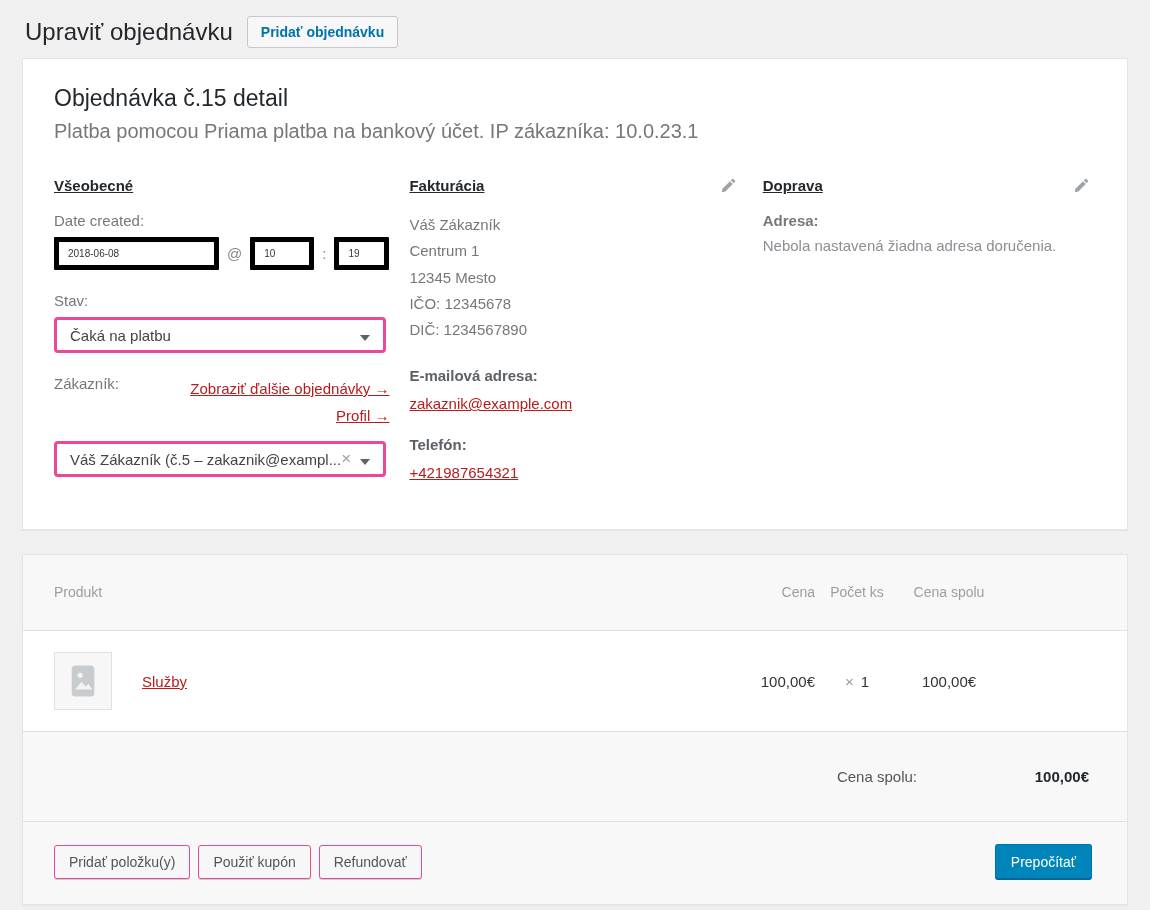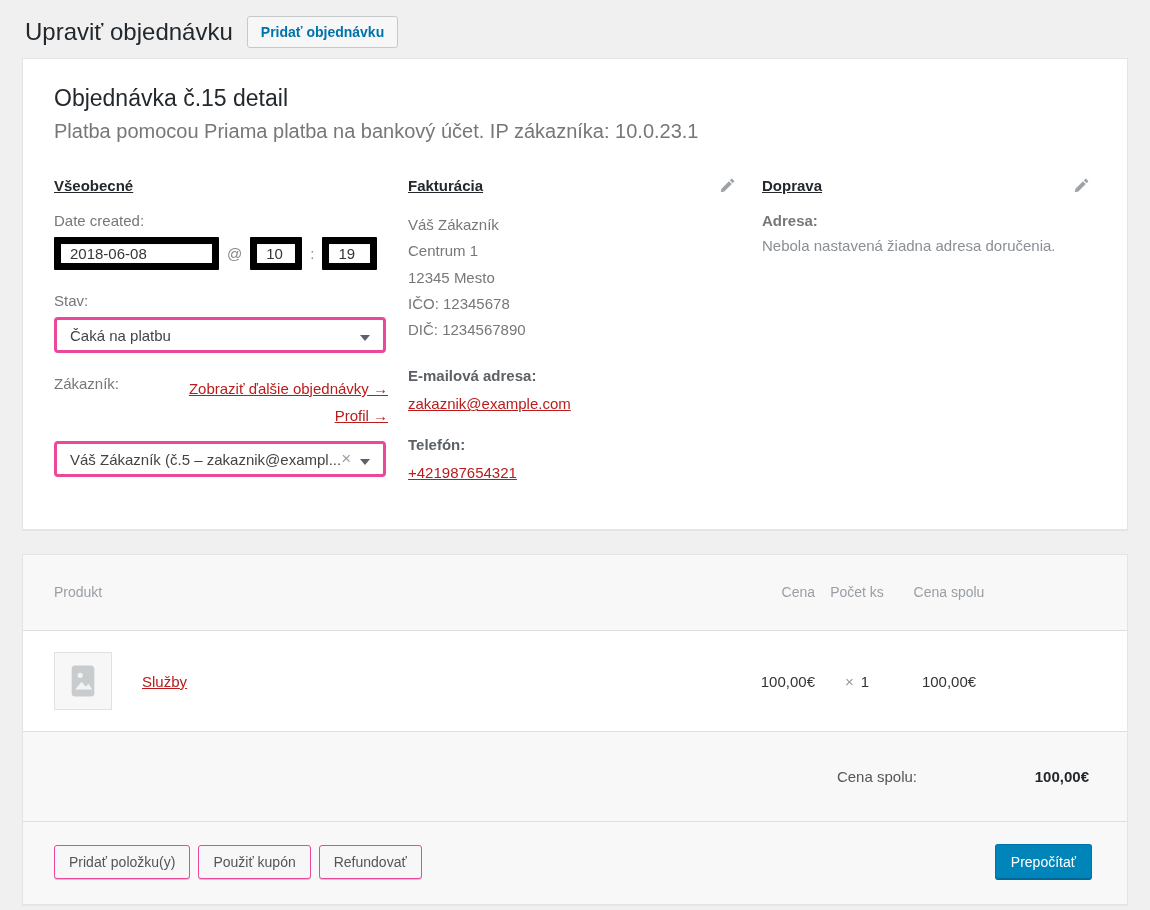--- a/index.html
+++ b/index.html
@@ -36,26 +36,26 @@
   .col-heading {
     font-size:15px; font-weight:700; color:#23282d; margin:0 0 18px;
     display:flex; justify-content:space-between; align-items:center;text-decoration:underline;
   }
   .edit-pencil { cursor:pointer; line-height:0; margin-right:6px; }
 
   
   .form-label { display:block; color:#777; font-size:15px; margin:0 0 8px; }
   .date-row { display:flex; align-items:center; margin-bottom:22px; }
   .txt {
-    border:7px solid #000000; border-radius:1px; height:33px; padding:0 9px;
-    font-size:15px; color:#32373c; font-family:"Liberation Sans", sans-serif;
+    border:5px solid #000000; border-radius:1px; height:33px; padding:0 9px;
+    font-size:10px; color:#32373c; font-family:"Liberation Sans", sans-serif;
     box-shadow:inset 0 1px 2px rgba(0,0,0,.05); background:#fff;
   }
   .txt-date { width:165px; }
-  .txt-hour { width:52px; }
+  .txt-hour { width:64px; }
   .txt-min  { width:55px; }
   .sep { color:#888; margin:0 8px; font-size:15px; }
 
   .fakeselect {
     position:relative; width:332px; height:36px; background:#fff;
     border:3px solid #ec4899; border-radius:4px;
     display:flex; align-items:center; padding:0 34px 0 13px;
     font-size:15px; color:#444; cursor:pointer; margin-bottom:6px;
     white-space:nowrap; overflow:hidden;
   }

